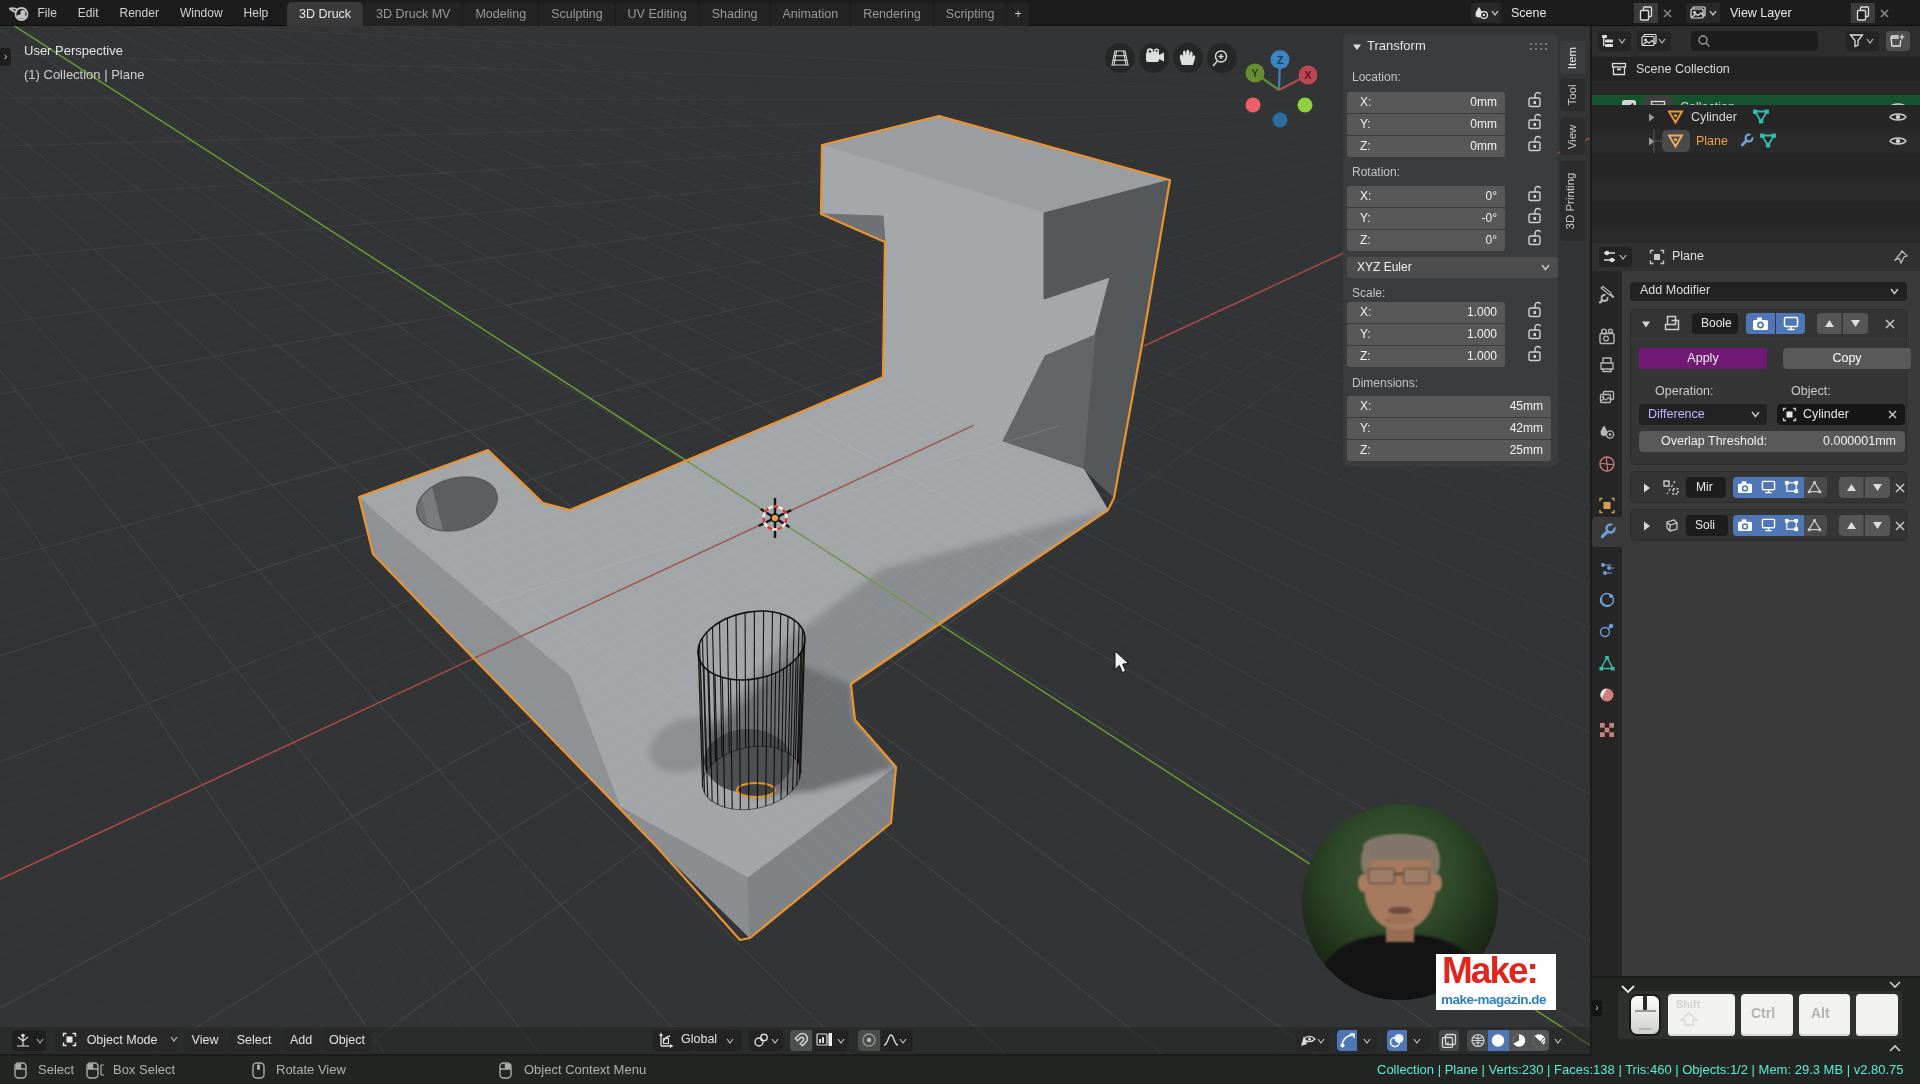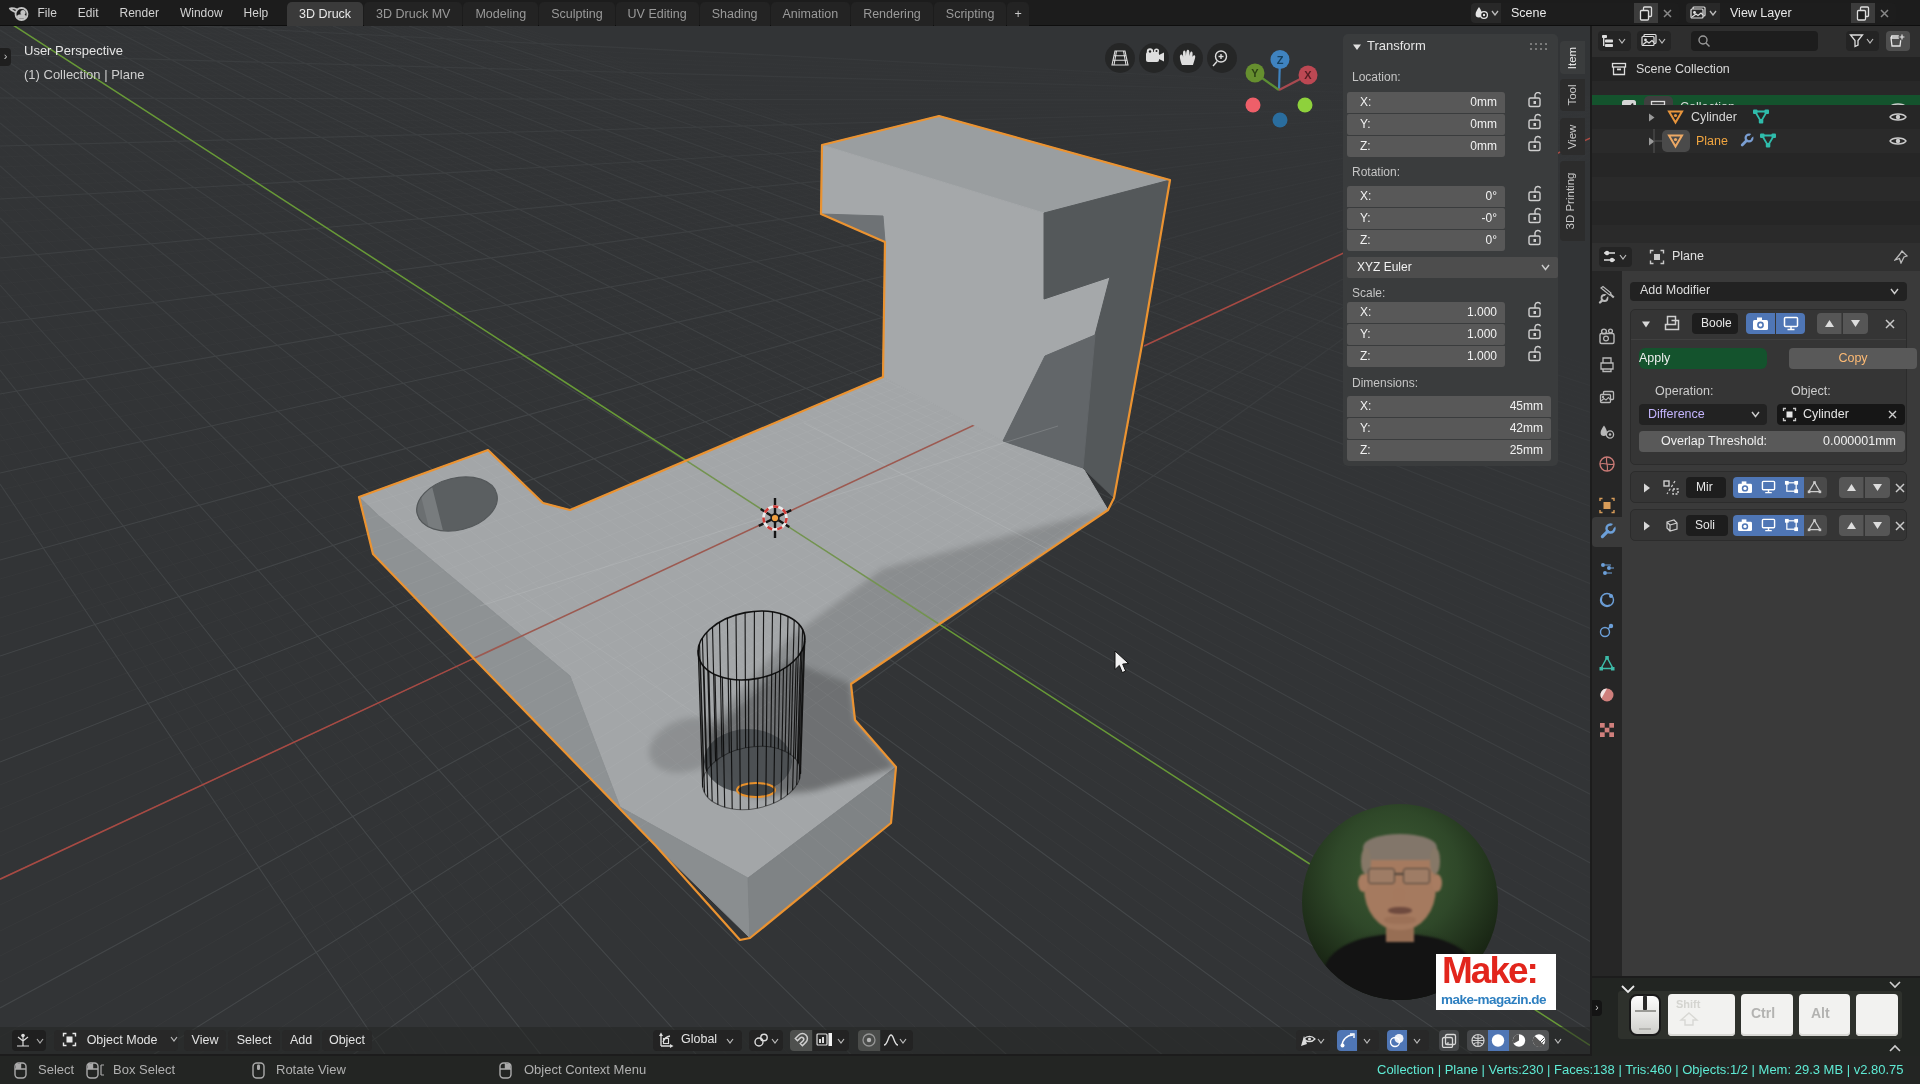--- a/index.html
+++ b/index.html
@@ -756,22 +756,22 @@
     <svg class="a" style="left:193px;top:9px" width="11" height="9" viewBox="0 0 11 9">
         <path d="M1,8 L5.5,1 L10,8 Z" fill="#ddd"></path>
       </svg>
     <svg class="a" style="left:219px;top:9px" width="11" height="9" viewBox="0 0 11 9">
         <path d="M1,1 L5.5,8 L10,1 Z" fill="#ddd"></path>
       </svg>
     <svg class="a" style="left:253px;top:8px" width="12" height="12" viewBox="0 0 12 12">
         <path d="M2,2 L10,10 M10,2 L2,10" stroke="#c9c9c9" stroke-width="1.5"></path>
       </svg>
     <div class="a" style="left:0;top:29px;width:275px;height:1px;background:#404040"></div>
-    <div class="a" style="left:8px;top:38px;width:128px;height:21px;background:#14532d;border-radius:6px;text-align:left;font-size:12.5px;color:#eee;line-height:21px">Apply</div>
-    <div class="a" style="left:158px;top:38px;width:128px;height:21px;background:#595959;border-radius:4px;text-align:center;font-size:12.5px;color:#fdba74;line-height:21px">Copy</div>
+    <div class="a" style="left:8px;top:38px;width:128px;height:21px;background:#701a75;border-radius:0;text-align:center;font-size:12.5px;color:#eee;line-height:21px">Apply</div>
+    <div class="a" style="left:152px;top:38px;width:128px;height:21px;background:#595959;border-radius:4px;text-align:center;font-size:12.5px;color:#ffffff;line-height:21px">Copy</div>
     <span class="a" style="left:24px;top:74px;font-size:12.5px;color:#cccccc">Operation:</span>
     <span class="a" style="left:160px;top:74px;font-size:12.5px;color:#cccccc">Object:</span>
     <div class="a" style="left:8px;top:94px;width:128px;height:21px;background:#222222;border-radius:4px">
       <span class="a" style="left:9px;top:3px;font-size:12.5px;color:#c4b5fd">Difference</span>
       <svg class="a" style="right:7px;top:7px" width="9" height="7" viewBox="0 0 9 7">
           <path d="M1,1 L4.5,5.5 L8,1" fill="none" stroke="#ccc" stroke-width="1.4"></path>
         </svg>
     </div>
     <div class="a" style="left:146px;top:94px;width:128px;height:21px;background:#161616;border-radius:4px">
       <svg class="a" style="left:5px;top:3px" width="15" height="15" viewBox="0 0 15 15">

